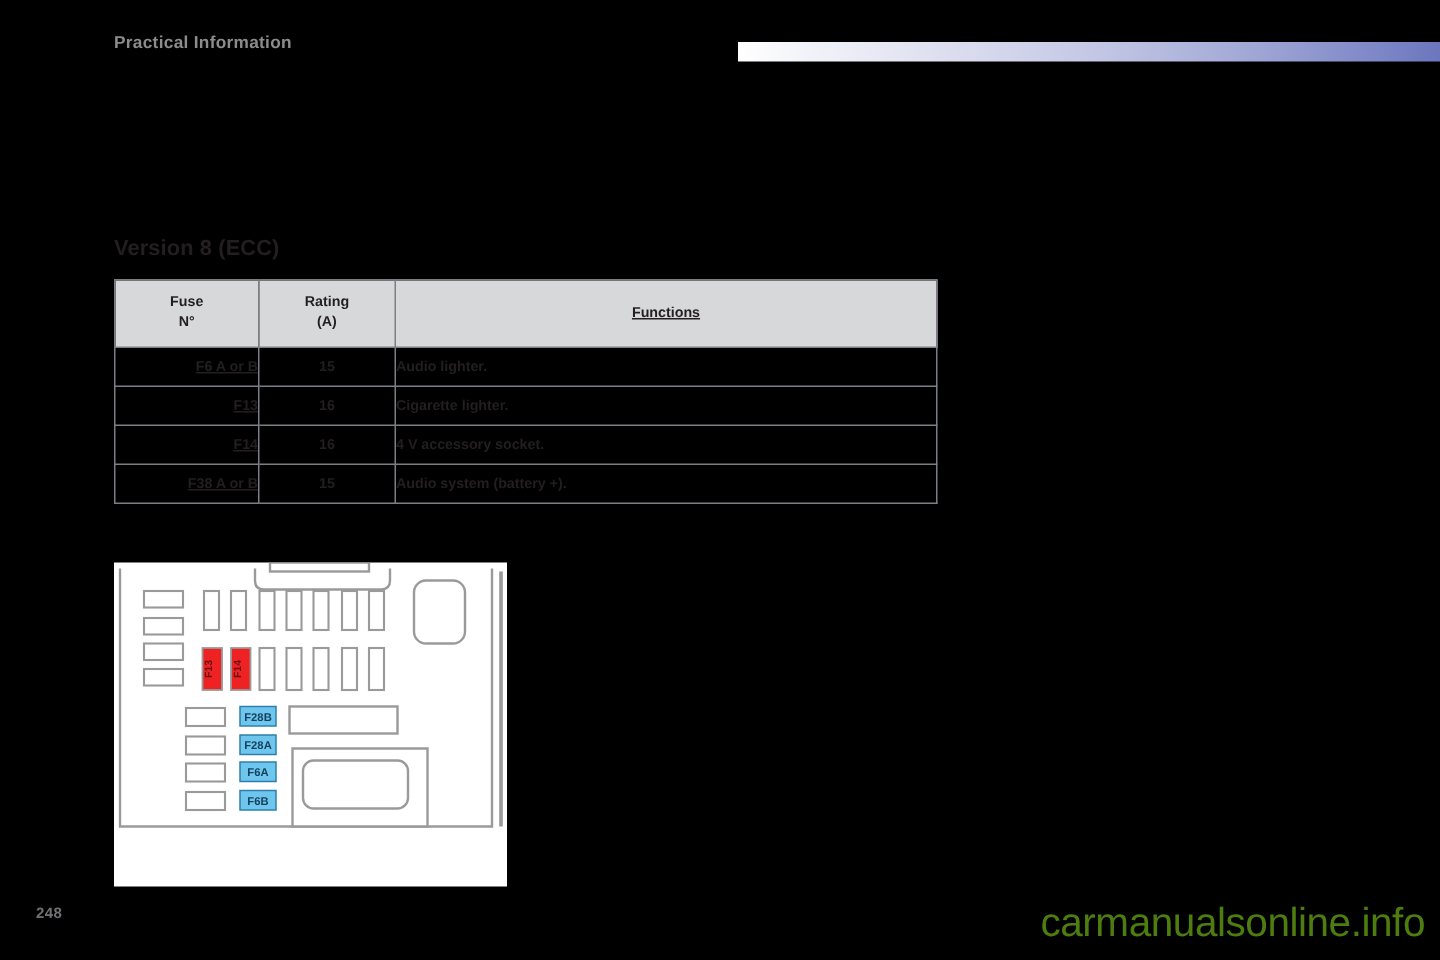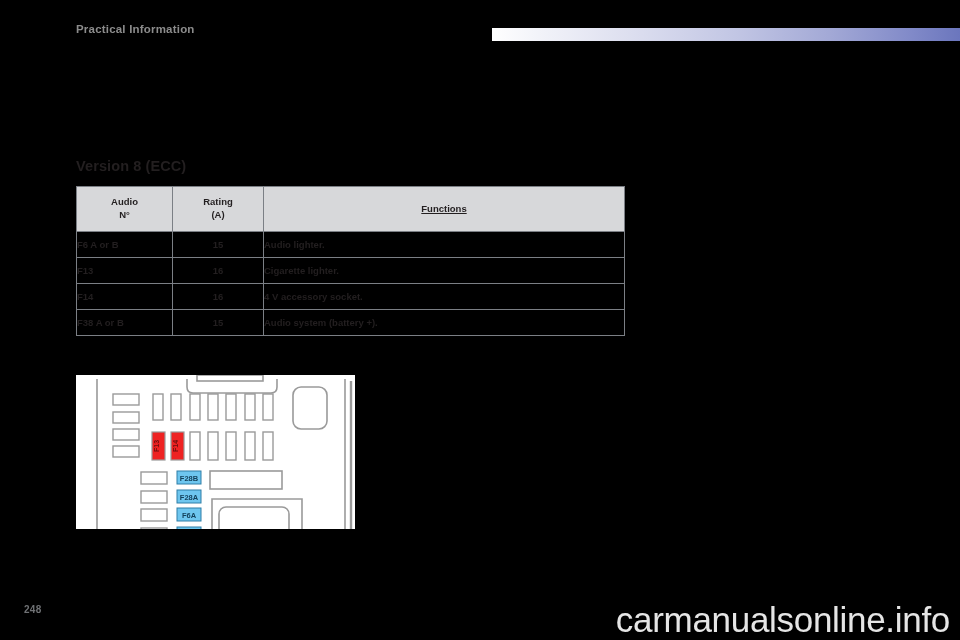--- a/index.html
+++ b/index.html
@@ -92,76 +92,75 @@
     text-align: center;
   }
   .col-fuse  { width: 95px; }
   .col-rating{ width: 90px; }
   .col-func  { width: 360px; text-decoration: underline; }
 
   .fuse-table tbody td {
     background: #000000;
     color: #231f20;
   }
-  .cell-fuse   { text-align: left; }
+  .cell-fuse   { text-align: right; text-decoration: underline; }
   .cell-rating { text-align: center; }
   .cell-func   { text-align: left; padding-left: 10px; }
 
   
   .diagram {
     position: absolute;
     left: 76px;
     top: 375px;
     width: 262px;
-    height: 154px;
+    height: 216px;
     background: #ffffff;
     overflow: hidden;
-    padding-left: 17px;
   }
   .diagram svg { display: block; }
 
   
   .page-number {
     position: absolute;
     left: 24px;
     top: 604px;
     font-size: 10px;
     font-weight: bold;
     color: #6f7174;
     letter-spacing: 0.3px;
   }
 
   
   .watermark {
     position: absolute;
     right: 10px;
     top: 600px;
-    font-size: 35px;
-    color: #e5e5e5;
+    font-size: 27px;
+    color: #4d7c0f;
     letter-spacing: -0.3px;
     white-space: nowrap;
   }
 </style>
 </head>
 <body>
 
 <div class="page">
 
   <div class="header-band">
     <div class="header-title">Practical Information</div>
     <div class="header-gradient"></div>
   </div>
 
   <div class="section-title">Version 8 (ECC)</div>
 
   <table class="fuse-table">
     <thead>
       <tr>
         <th class="col-fuse">
-          <span>Audio</span><br>
+          <span>Fuse</span><br>
           <span>N°</span>
         </th>
         <th class="col-rating">
           <span>Rating</span><br>
           <span>(A)</span>
         </th>
         <th class="col-func">
           <span>Functions</span>
         </th>
       </tr>

